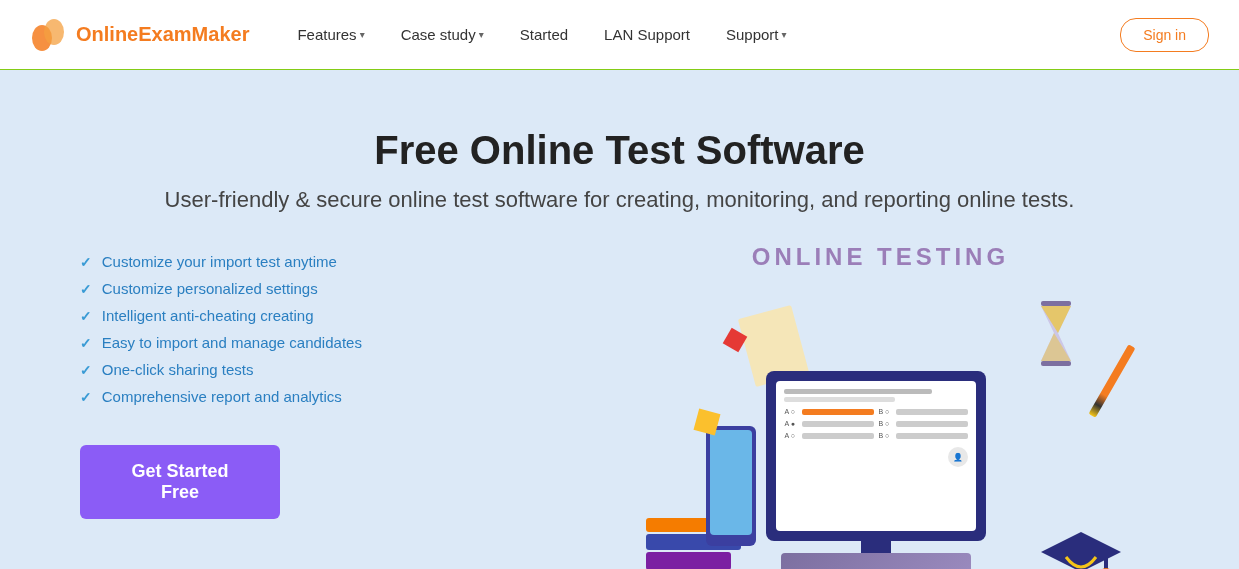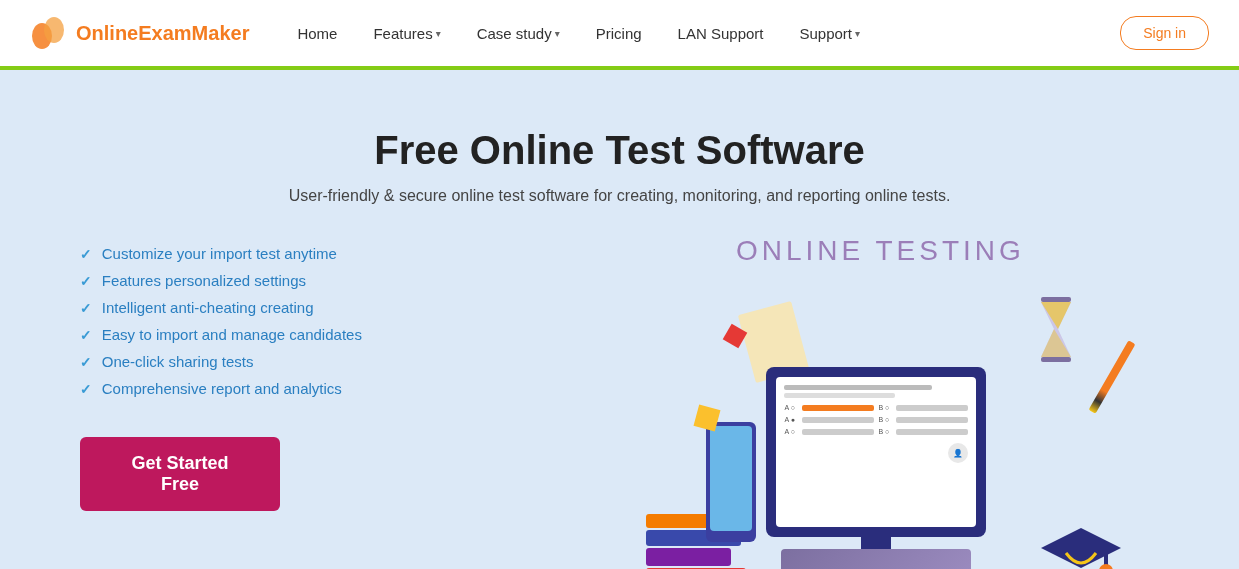--- a/index.html
+++ b/index.html
@@ -5,21 +5,21 @@
     * { margin: 0; padding: 0; box-sizing: border-box; }
     body { font-family: 'Segoe UI', Arial, sans-serif; width: 1239px; height: 569px; overflow: hidden; background: #fff; }
 
     
     .navbar {
       display: flex;
       align-items: center;
       background: #fff;
       padding: 0 30px;
       height: 70px;
-      border-bottom: 4px solid #84cc16;
+      border-bottom: 1px solid #84cc16;
       gap: 0;
     }
     .logo-area {
       display: flex;
       align-items: center;
       margin-right: 30px;
       gap: 8px;
     }
     .logo-icon {
       width: 38px;
@@ -91,21 +91,21 @@
       overflow: hidden;
     }
     .hero-title {
       font-size: 40px;
       font-weight: 700;
       color: #222;
       text-align: center;
       margin-bottom: 14px;
     }
     .hero-subtitle {
-      font-size: 16px;
+      font-size: 22px;
       color: #444;
       text-align: center;
       margin-bottom: 30px;
     }
     .hero-content {
       display: flex;
       width: 100%;
       padding: 0 80px;
       align-items: flex-start;
       gap: 0;
@@ -125,40 +125,40 @@
       color: #2a7fc1;
     }
     .check-icon {
       color: #3a9bd5;
       font-size: 14px;
       font-weight: 700;
     }
     .btn-get-started {
       margin-top: 30px;
       padding: 16px 40px;
-      background: #be185d;
+      background: #8b5cf6;
       color: #fff;
       border: none;
       border-radius: 6px;
       font-size: 18px;
       font-weight: 700;
       cursor: pointer;
       width: 200px;
       text-align: center;
     }
     .hero-right {
       flex: 1.1;
       display: flex;
       flex-direction: column;
       align-items: center;
       position: relative;
     }
     .online-testing-label {
-      font-size: 28px;
-      font-weight: 400;
+      font-size: 24px;
+      font-weight: 700;
       color: #9b7eb8;
       letter-spacing: 4px;
       margin-bottom: 10px;
       text-transform: uppercase;
       margin-left: 8px;
     }
 
     
     .illustration {
       width: 520px;
@@ -345,32 +345,29 @@
       <ellipse cx="12" cy="22" rx="10" ry="13" fill="#f47c20" opacity="0.85"></ellipse>
       <ellipse cx="24" cy="16" rx="10" ry="13" fill="#f4a040" opacity="0.75"></ellipse>
     </svg>
     <span class="logo-text">
       <span>OnlineExam</span><span style="color:#f47c20">Maker</span>
     </span>
   </div>
 
   <div class="nav-links">
     <div class="nav-item">
-      <span>Home</span>
-    </div>
-    <div class="nav-item">
       <span>Features</span>
       <span class="chevron">▾</span>
     </div>
     <div class="nav-item">
       <span>Case study</span>
       <span class="chevron">▾</span>
     </div>
     <div class="nav-item">
-      <span>Pricing</span>
+      <span>Started</span>
     </div>
     <div class="nav-item">
       <span>LAN Support</span>
     </div>
     <div class="nav-item">
       <span>Support</span>
       <span class="chevron">▾</span>
     </div>
   </div>
 
@@ -385,21 +382,21 @@
 
   <div class="hero-content">
 
     <div class="hero-left">
       <div class="feature-item">
         <span class="check-icon">✓</span>
         <span>Customize your import test anytime</span>
       </div>
       <div class="feature-item">
         <span class="check-icon">✓</span>
-        <span>Features personalized settings</span>
+        <span>Customize personalized settings</span>
       </div>
       <div class="feature-item">
         <span class="check-icon">✓</span>
         <span>Intelligent anti-cheating creating</span>
       </div>
       <div class="feature-item">
         <span class="check-icon">✓</span>
         <span>Easy to import and manage candidates</span>
       </div>
       <div class="feature-item">

